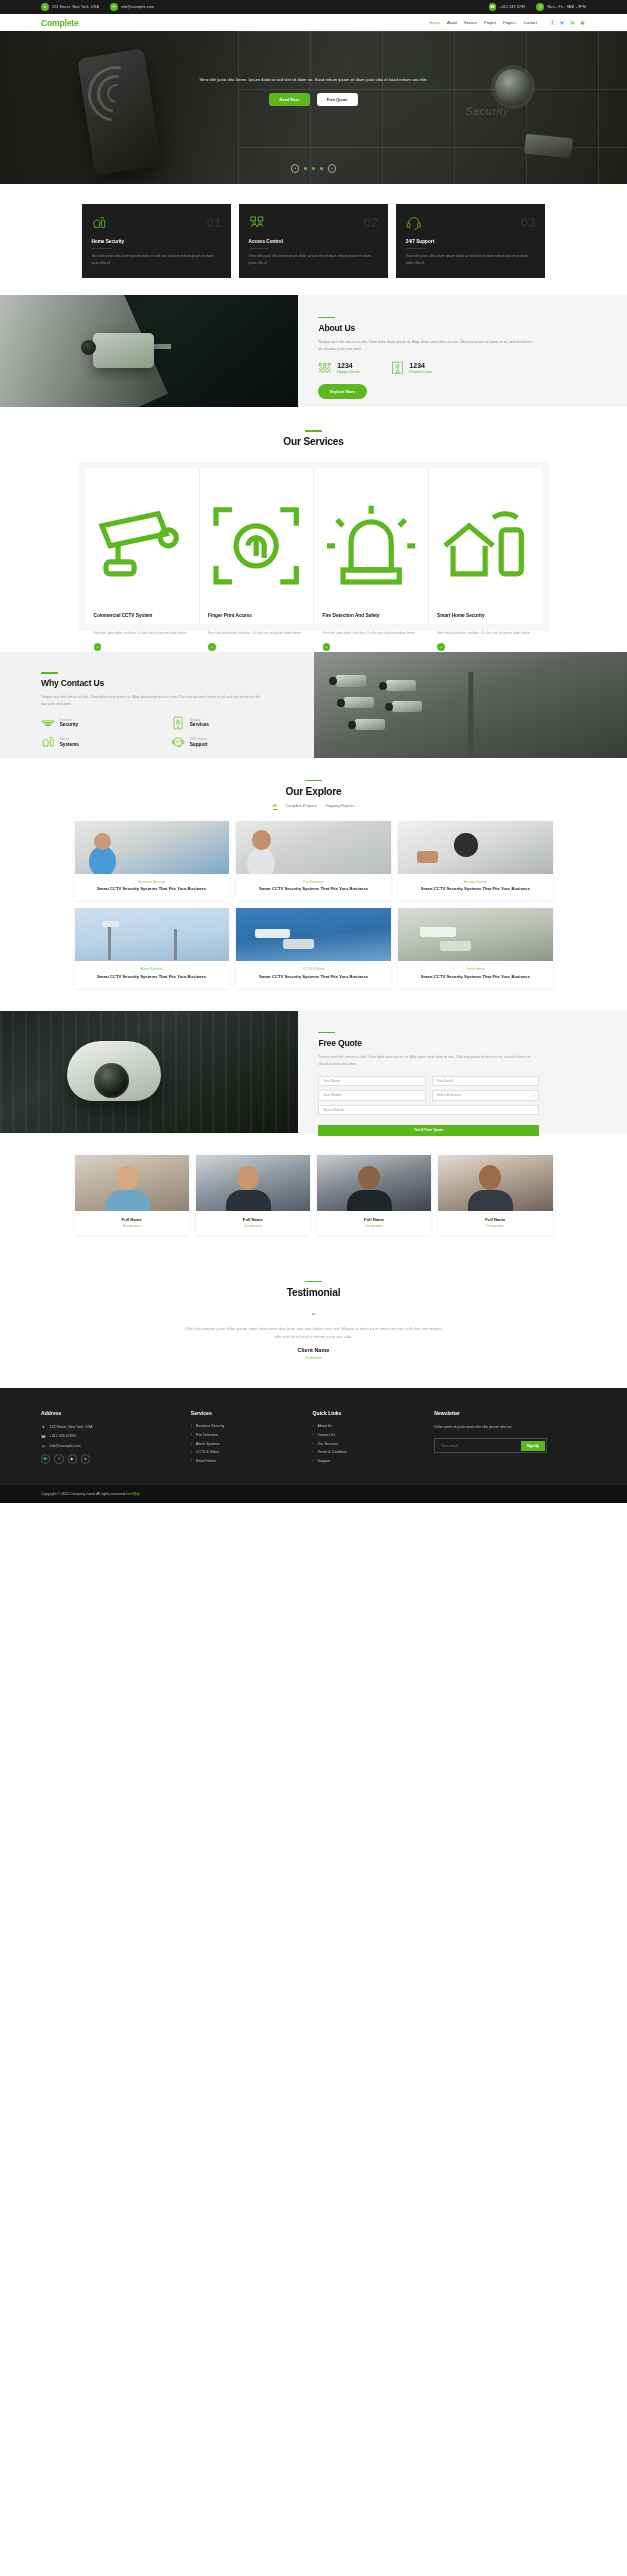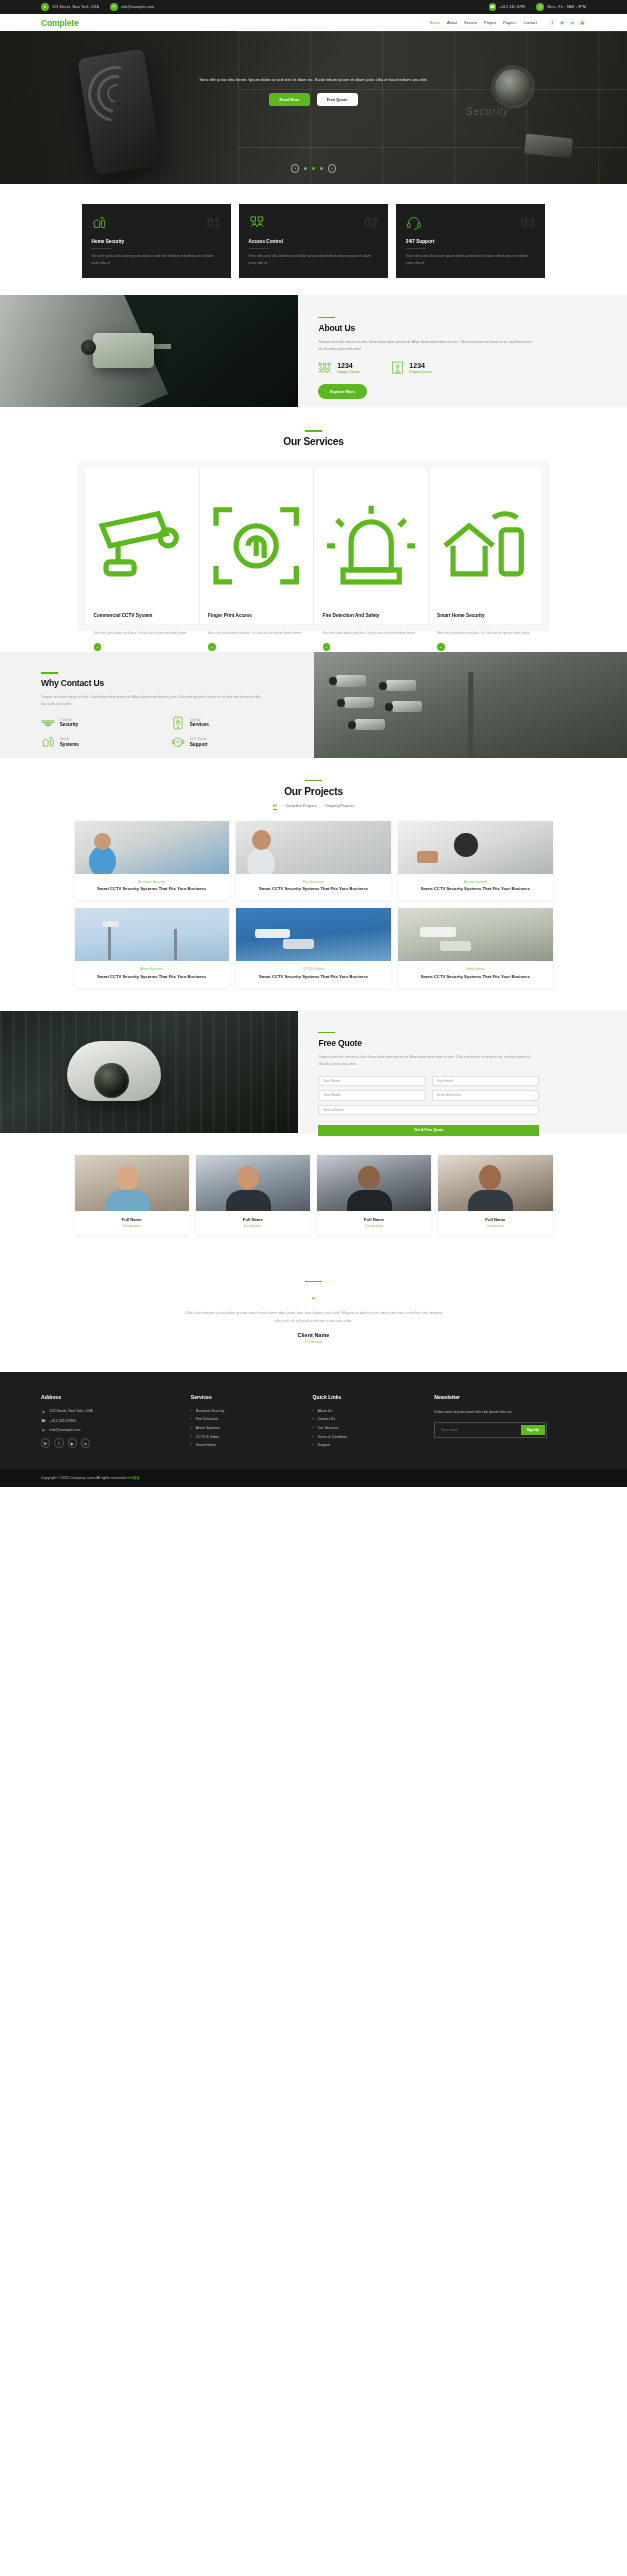--- a/index.html
+++ b/index.html
@@ -627,21 +627,21 @@
       <div class="why-cm" style="left:72px;top:28px"></div>
       <div class="why-cm" style="left:30px;top:45px"></div>
       <div class="why-cm" style="left:78px;top:49px"></div>
       <div class="why-cm" style="left:41px;top:67px"></div>
     </div>
   </div>
 
   <div class="projects">
     <div class="sec-head">
       <div class="sec-rule"></div>
-      <div class="sec-title">Our Projects</div>
+      <div class="sec-title">Our Explore</div>
     </div>
     <div class="proj-tabs">
       <span class="proj-tab on">All</span>
       <span class="proj-tab">Complete Projects</span>
       <span class="proj-tab">Ongoing Projects</span>
     </div>
     <div class="proj-grid">
 
       <div class="proj-card">
         <div class="proj-img pi1">
@@ -785,20 +785,21 @@
           <div class="team-role">Designation</div>
         </div>
       </div>
 
     </div>
   </div>
 
   <div class="testi">
     <div class="sec-head">
       <div class="sec-rule"></div>
+      <div class="sec-title">Testimonial</div>
     </div>
     <div class="testi-mark">“</div>
     <div class="testi-text">Clita clita tempor justo dolor ipsum amet kasd amet duo justo duo duo labore sed sed. Magna ut diam sit et amet stet eos sed clita erat magna elitr erat sit sit erat at rebum justo sea clita.</div>
     <div class="testi-name">Client Name</div>
     <div class="testi-prof">Profession</div>
   </div>
 
   <div class="footer">
     <div class="foot-grid">
 

